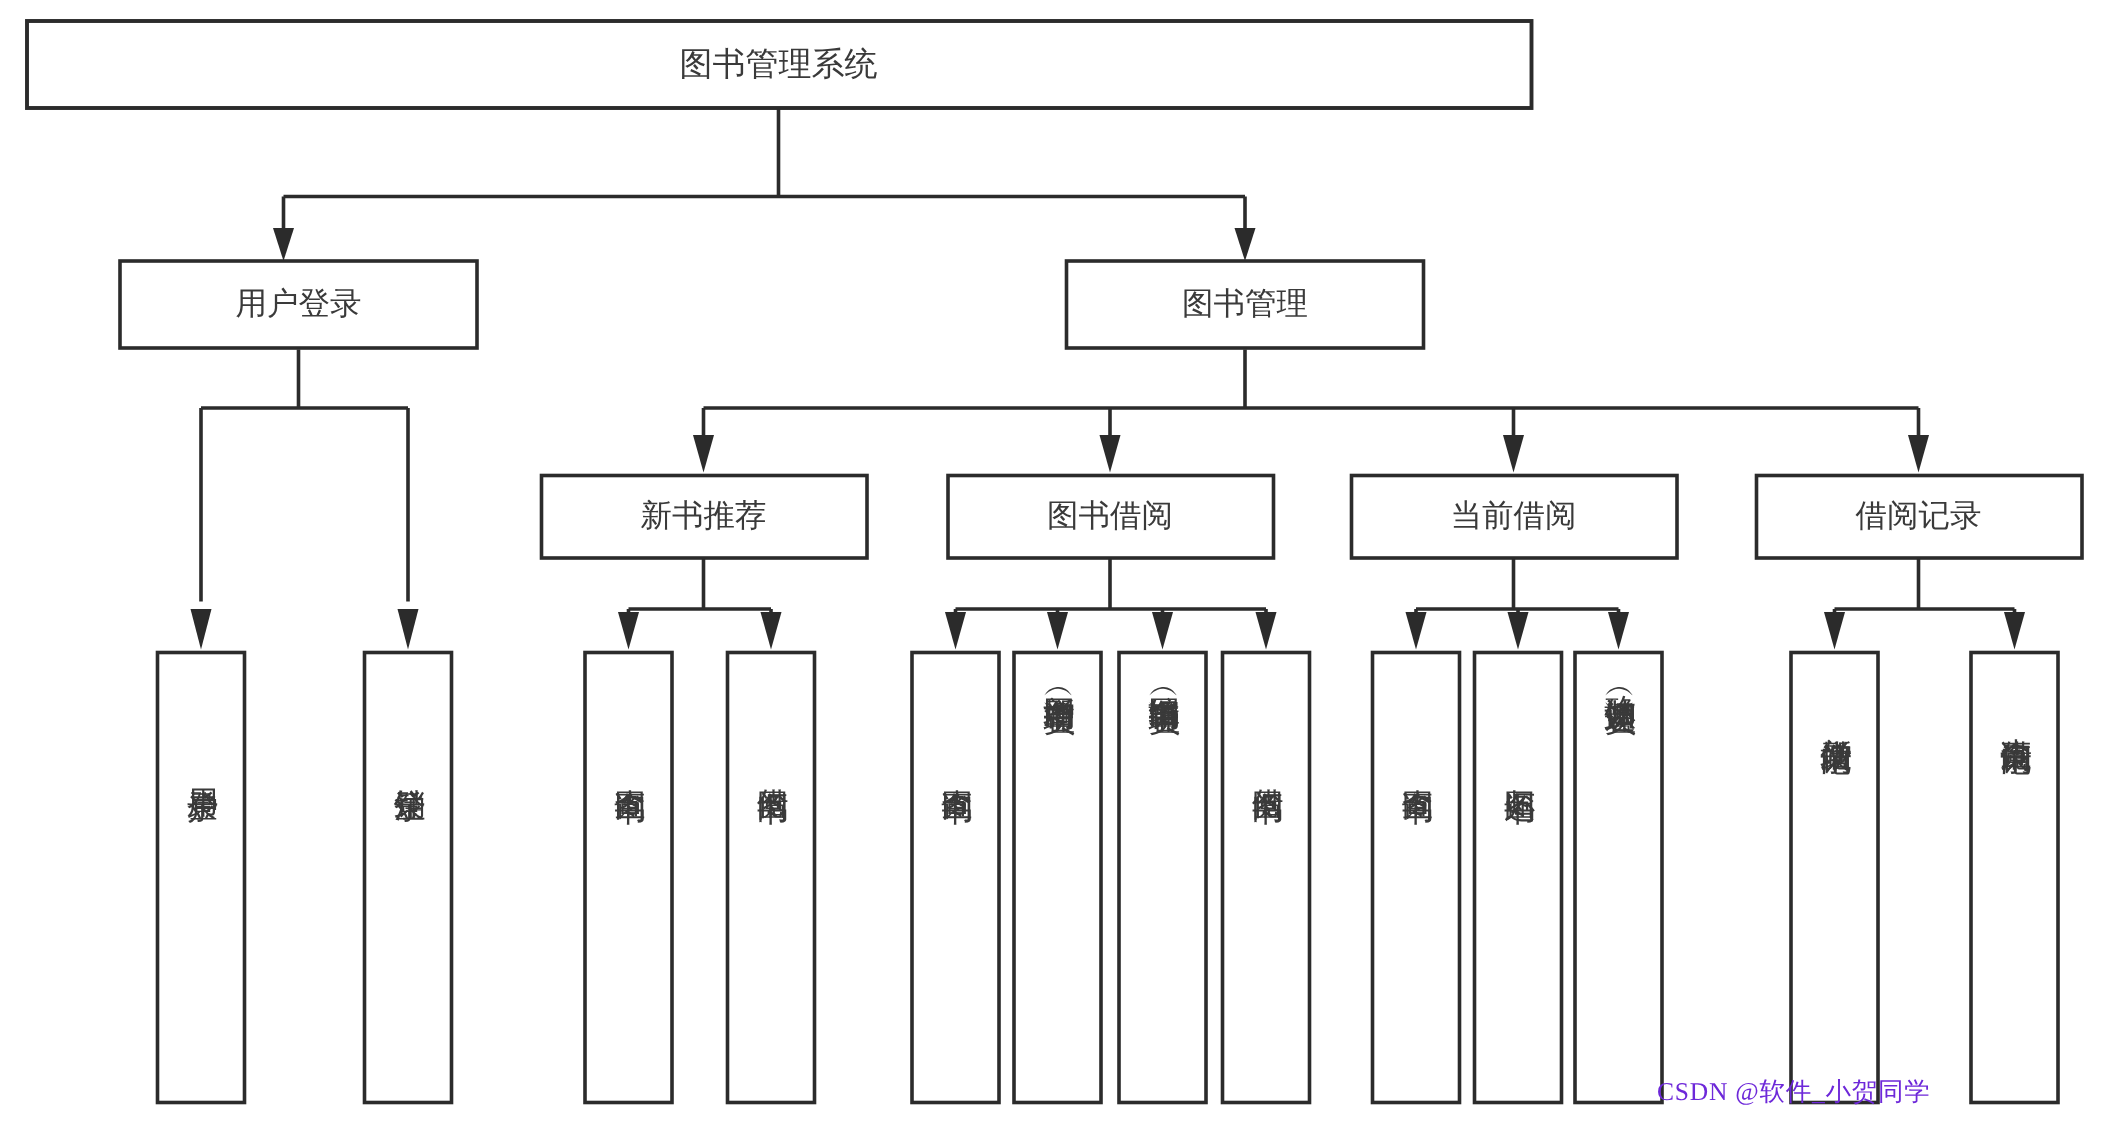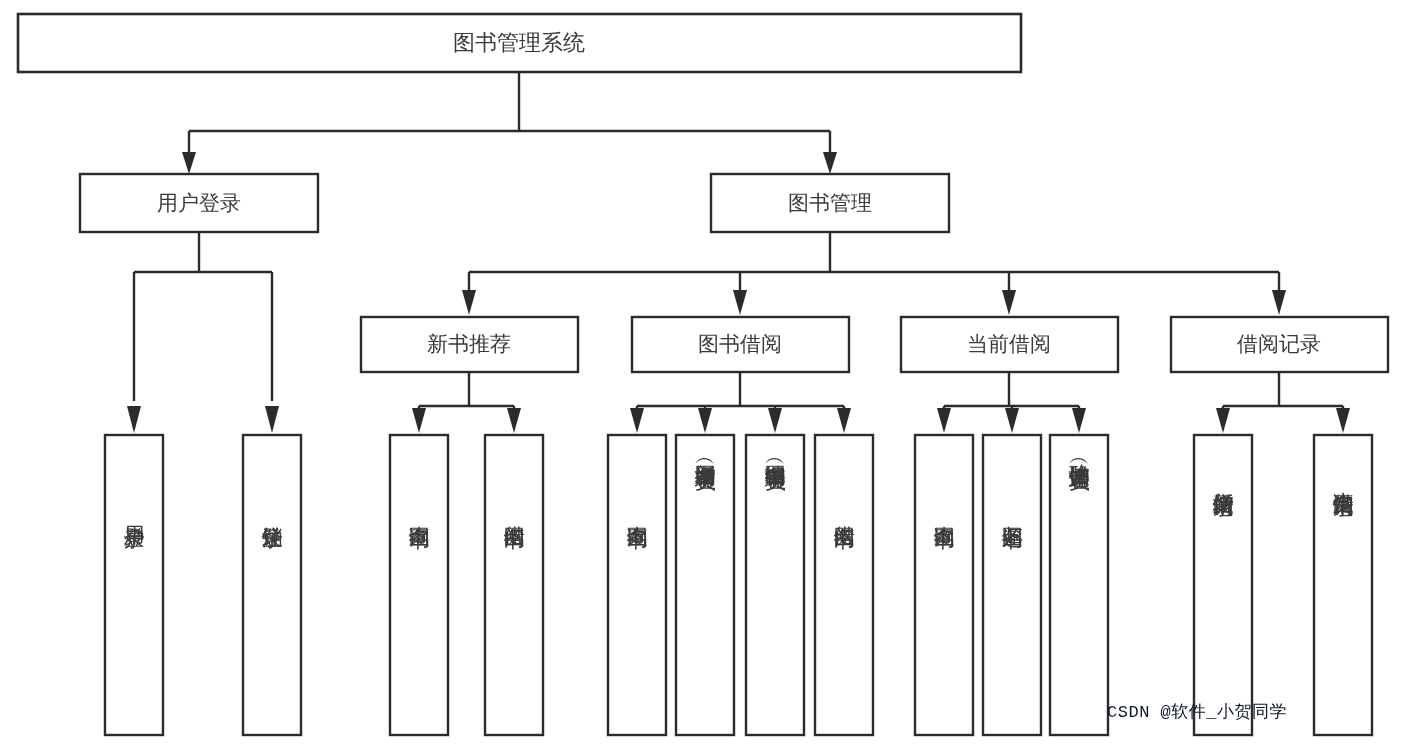--- a/index.html
+++ b/index.html
@@ -67,24 +67,24 @@
     font-family: "Liberation Sans", "DejaVu Sans", sans-serif;
     font-size: 21px;
     line-height: 1.06;
     letter-spacing: 1px;
     color: #3a3a3a;
     white-space: nowrap;
   }
   .watermark {
     position: absolute;
     right: 8px;
-    bottom: 24px;
-    font-family: Liberation Mono, monospace;
+    bottom: 8px;
+    font-family: Liberation Serif, serif;
     font-size: 17px;
-    color: #0f172a;
+    color: #6d28d9;
     letter-spacing: 0.5px;
     user-select: none;
   }
 </style>
 </head>
 <body>
 
 <div id="diagram-root">
 
   <svg class="diagram-canvas" viewBox="0 0 1405 747">

